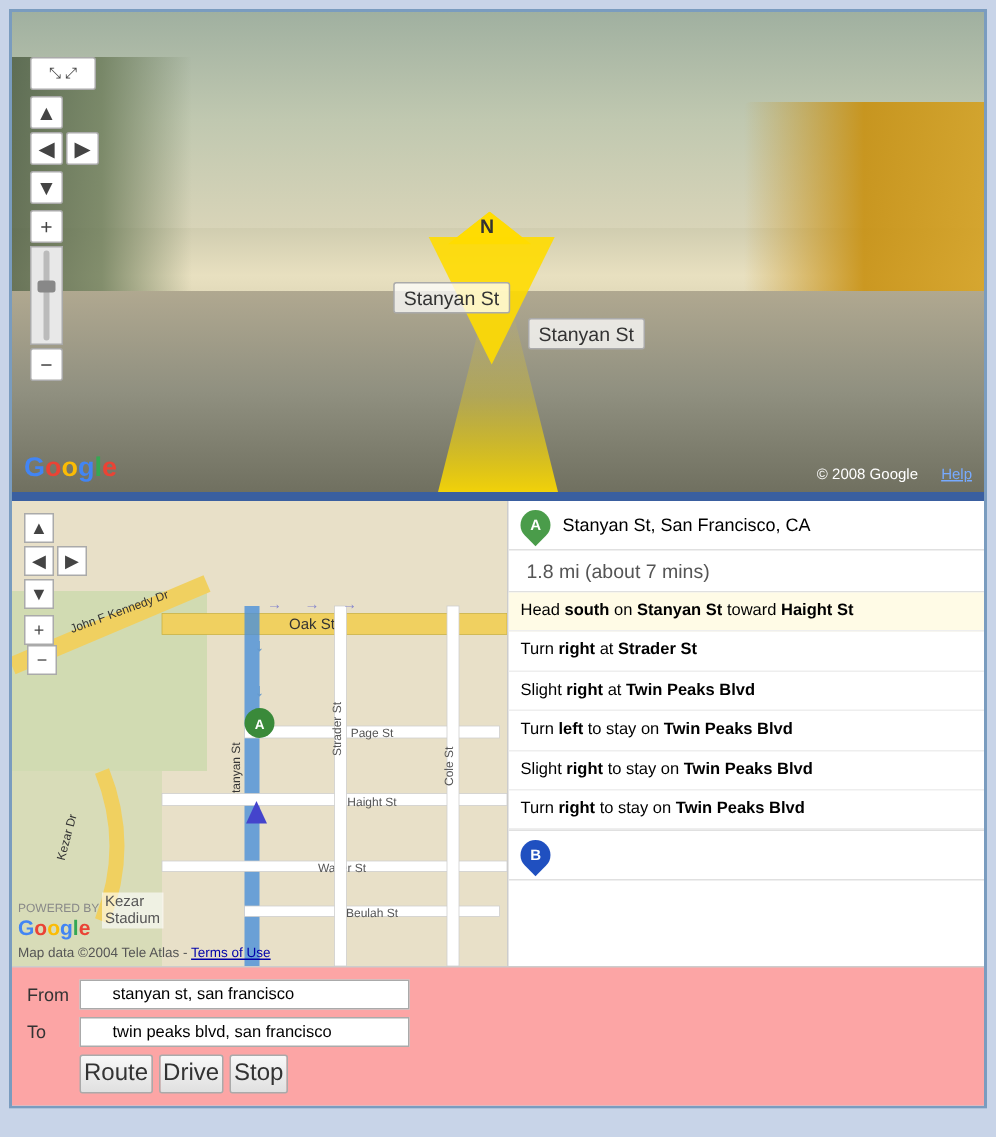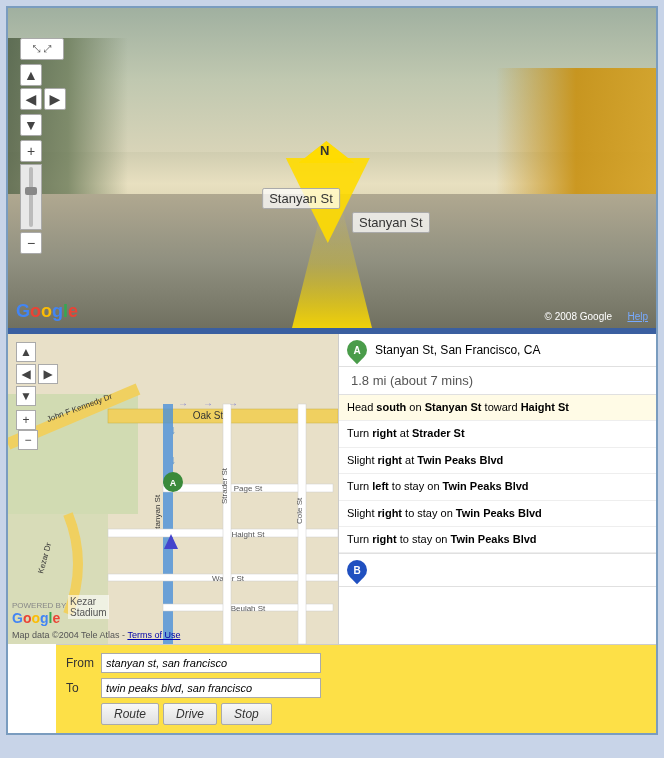--- a/index.html
+++ b/index.html
@@ -317,58 +317,55 @@
       background: #fffbe6;
     }
     .dir-step b {
       font-weight: bold;
     }
 
     
     .bottom-form {
       border-top: 1px solid #ccc;
       padding: 8px 10px;
-      background: #fde047;
-      margin-left: 48px;
+      background: #fca5a5;
     }
     .form-row {
       display: flex;
       align-items: center;
       margin-bottom: 5px;
     }
     .form-label {
       width: 35px;
       font-size: 12px;
       color: #333;
     }
     .form-input {
       flex: 1;
       max-width: 220px;
       height: 20px;
       border: 1px solid #aaa;
-      padding: 2px 4px;
+      padding: 2px 21px;
       font-size: 11px;
       background: #fff;
-      font-style: italic;
     }
     .btn-row {
       display: flex;
       gap: 4px;
       margin-top: 4px;
       padding-left: 35px;
     }
     .action-btn {
-      padding: 3px 12px;
+      padding: 3px 2px;
       border: 1px solid #aaa;
       background: linear-gradient(to bottom, #f8f8f8, #e0e0e0);
       cursor: pointer;
-      font-size: 12px;
+      font-size: 16px;
       border-radius: 2px;
       color: #333;
-      font-style: italic;
     }
   </style>
 </head>
 <body>
 
 <div class="outer-container">
 
   <div class="streetview-panel">
     <div class="streetview-img">
 

